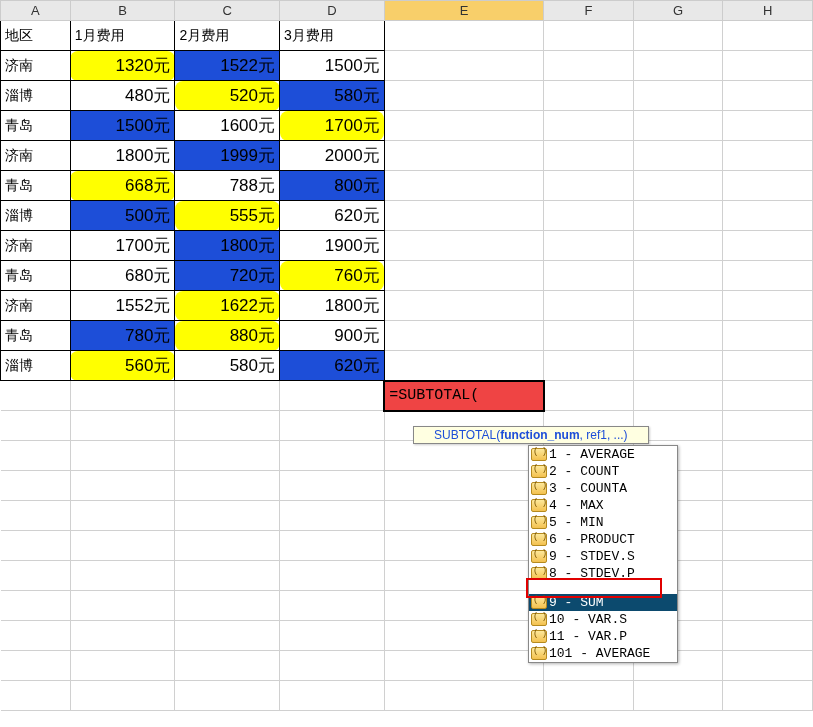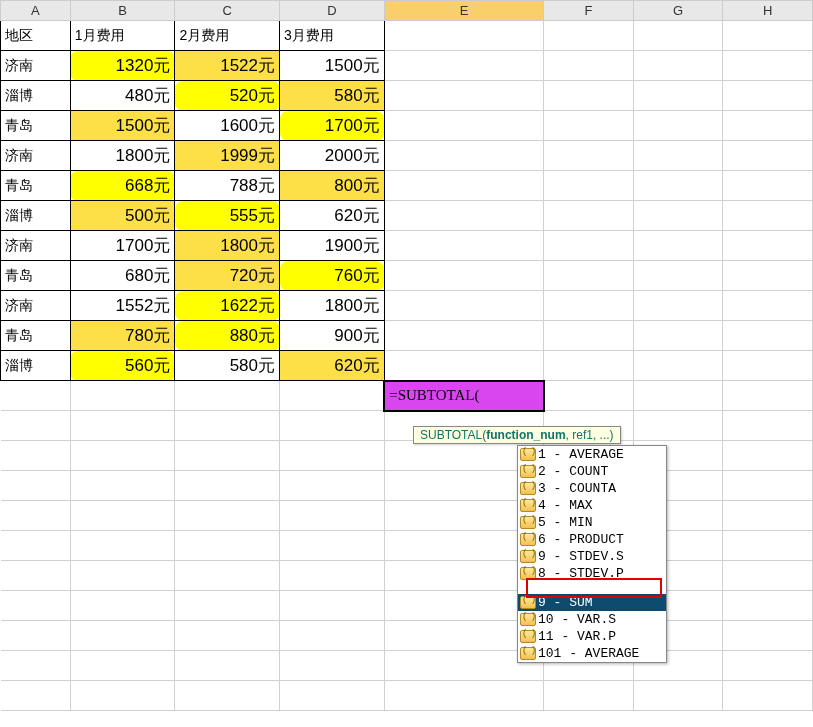--- a/index.html
+++ b/index.html
@@ -44,51 +44,51 @@
       text-align: left;
       border: 1px solid #000 !important;
       background: #fff;
     }
     .value-cell {
       font-size: 17px;
       text-align: right;
       border: 1px solid #000 !important;
     }
     .bg-yellow { background: #ffff00; border-radius: 8px; }
-    .bg-red { background: #fde047; color: #000; }
+    .bg-red { background: #1d4ed8; color: #000; }
     .bg-white { background: #fff; }
     .col-E.active-header {
       background: #f8cf6a !important;
     }
     .formula-cell {
       border: 2px solid #000 !important;
-      font-family: Liberation Serif, serif;
+      font-family: Liberation Mono, monospace;
       font-size: 15px;
       text-align: left;
       padding-left: 4px;
-      background: #d946ef;
+      background: #ef4444;
       position: relative;
     }
     .tooltip {
       position: absolute;
       left: 413px;
       top: 426px;
       background: #ffffe1;
       border: 1px solid #888;
-      padding: 1px 6px;
+      padding: 1px 20px;
       font-size: 12px;
       font-family: Arial, sans-serif;
       white-space: nowrap;
-      color: #0f766e;
+      color: #1d4ed8;
       box-shadow: 1px 1px 2px rgba(0,0,0,0.2);
     }
     .tooltip b { font-weight: bold; }
     .autocomplete {
       position: absolute;
-      left: 517px;
+      left: 528px;
       top: 445px;
       width: 150px;
       background: #fff;
       border: 1px solid #888;
       font-family: "Courier New", monospace;
       font-size: 13px;
       box-shadow: 1px 1px 3px rgba(0,0,0,0.3);
     }
     .ac-list {
       max-height: 220px;

